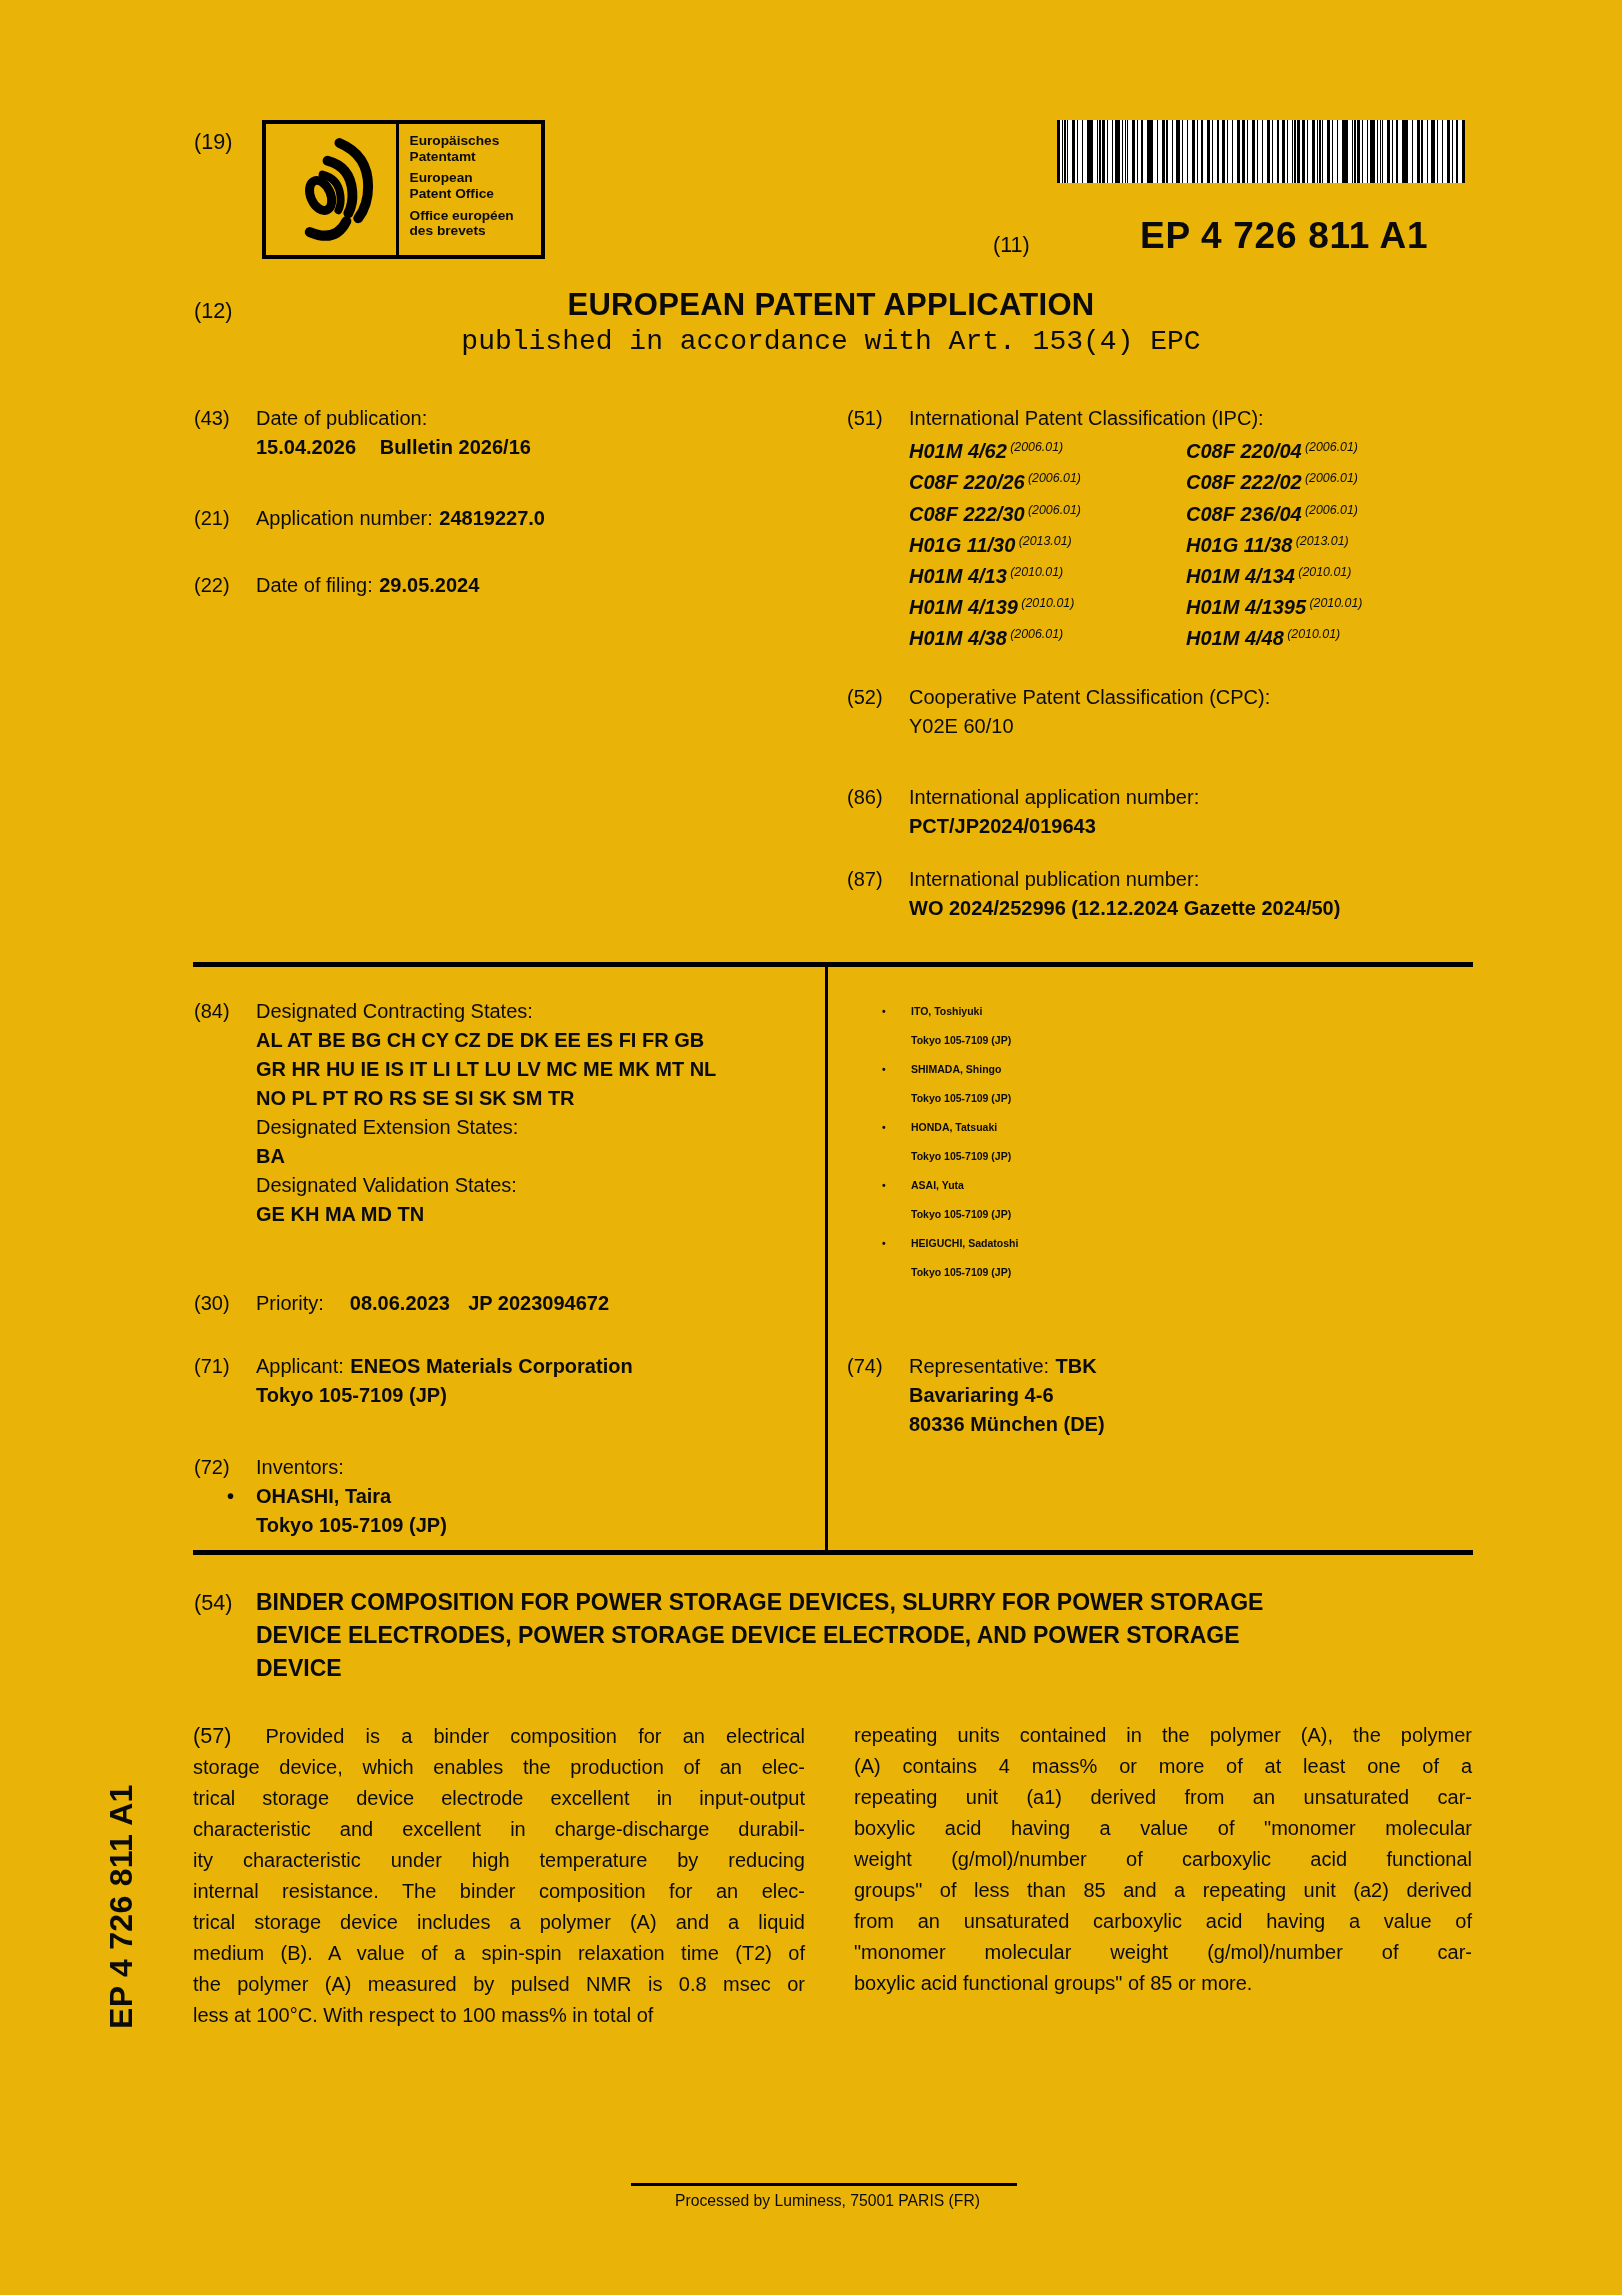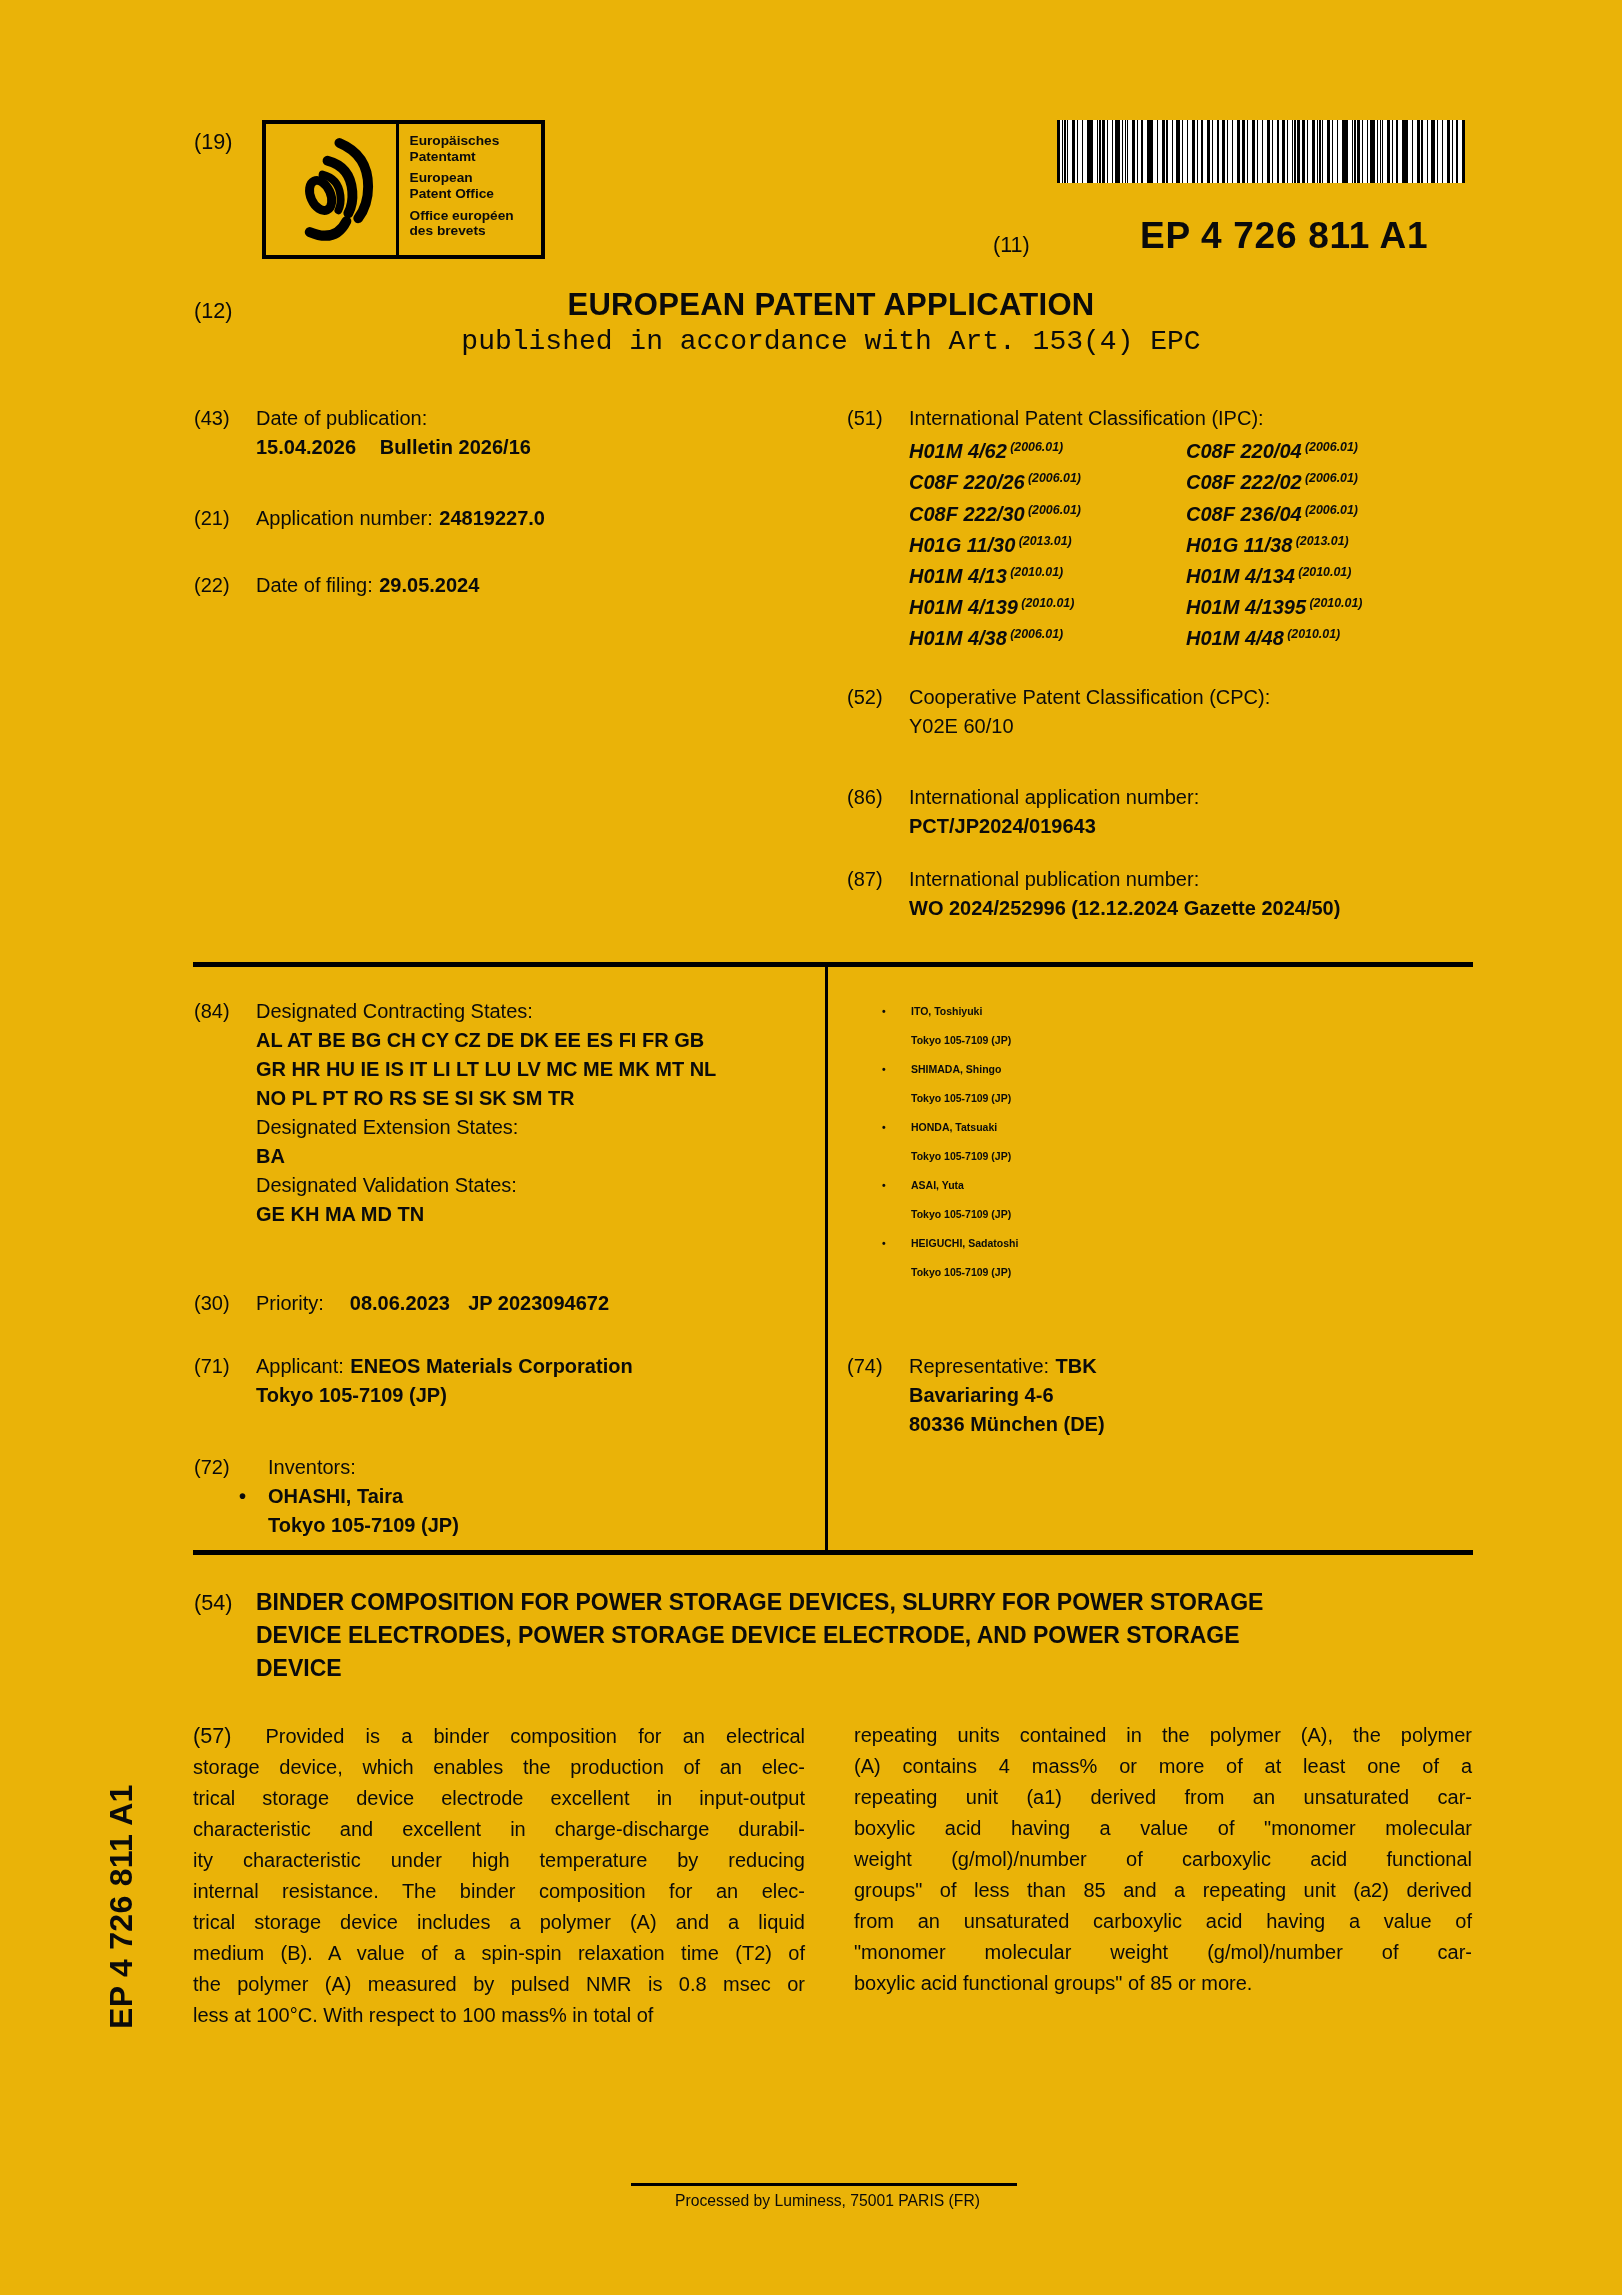--- a/index.html
+++ b/index.html
@@ -34,21 +34,21 @@
   .pub-number{position:absolute; left:1140px; top:215px; font-size:37px; font-weight:700; letter-spacing:0.7px; white-space:nowrap;}
   .doc-title-wrap{position:absolute; left:340px; top:287px; width:982px; text-align:center;}
   .doc-title{font-size:31px; font-weight:700; letter-spacing:0.3px;}
   .doc-subtitle{font-size:28px; margin-top:3px;font-family:Liberation Mono, monospace;}
 
   
   .ipc-cols{display:flex; margin-top:1.3px;}
   .ipc-col{width:277px;}
   .ipc-entry{line-height:27px; white-space:nowrap;}
   .ipc-code{font-weight:700; font-style:italic; font-size:20px;}
-  .ipc-ver{font-weight:700; font-style:italic; font-size:12.4px; vertical-align:7.2px; margin-left:3.3px;}
+  .ipc-ver{font-weight:400; font-style:italic; font-size:12.4px; vertical-align:7.2px; margin-left:3.3px;}
 
   
   .hrule{position:absolute; background:#000; height:4.6px;}
   .vrule{position:absolute; background:#000; width:2.6px;}
 
   
   .inv-item{line-height:29px; font-weight:700;}
   .inv-name .bullet{display:inline-block; width:29px; font-weight:700;}
   .inv-city{padding-left:29px;}
   .hang{margin-left:-29px;}
@@ -242,21 +242,21 @@
   </div>
 
   <div class="field" style="left:194px; top:1352px; width:612px;">
     <span class="fnum">(71)</span>
     <div class="fbody">
       <div><span>Applicant:</span><b class="val">ENEOS Materials Corporation</b></div>
       <b>Tokyo 105-7109 (JP)</b>
     </div>
   </div>
 
-  <div class="field" style="left:194px; top:1453px; width:612px;gap:12px;">
+  <div class="field" style="left:194px; top:1453px; width:612px;">
     <span class="fnum">(72)</span>
     <div class="fbody">
       <div>Inventors:</div>
       <div class="inv-item hang">
         <div class="inv-name"><span class="bullet">•</span><span>OHASHI, Taira</span></div>
         <div class="inv-city">Tokyo 105-7109 (JP)</div>
       </div>
     </div>
   </div>
 

